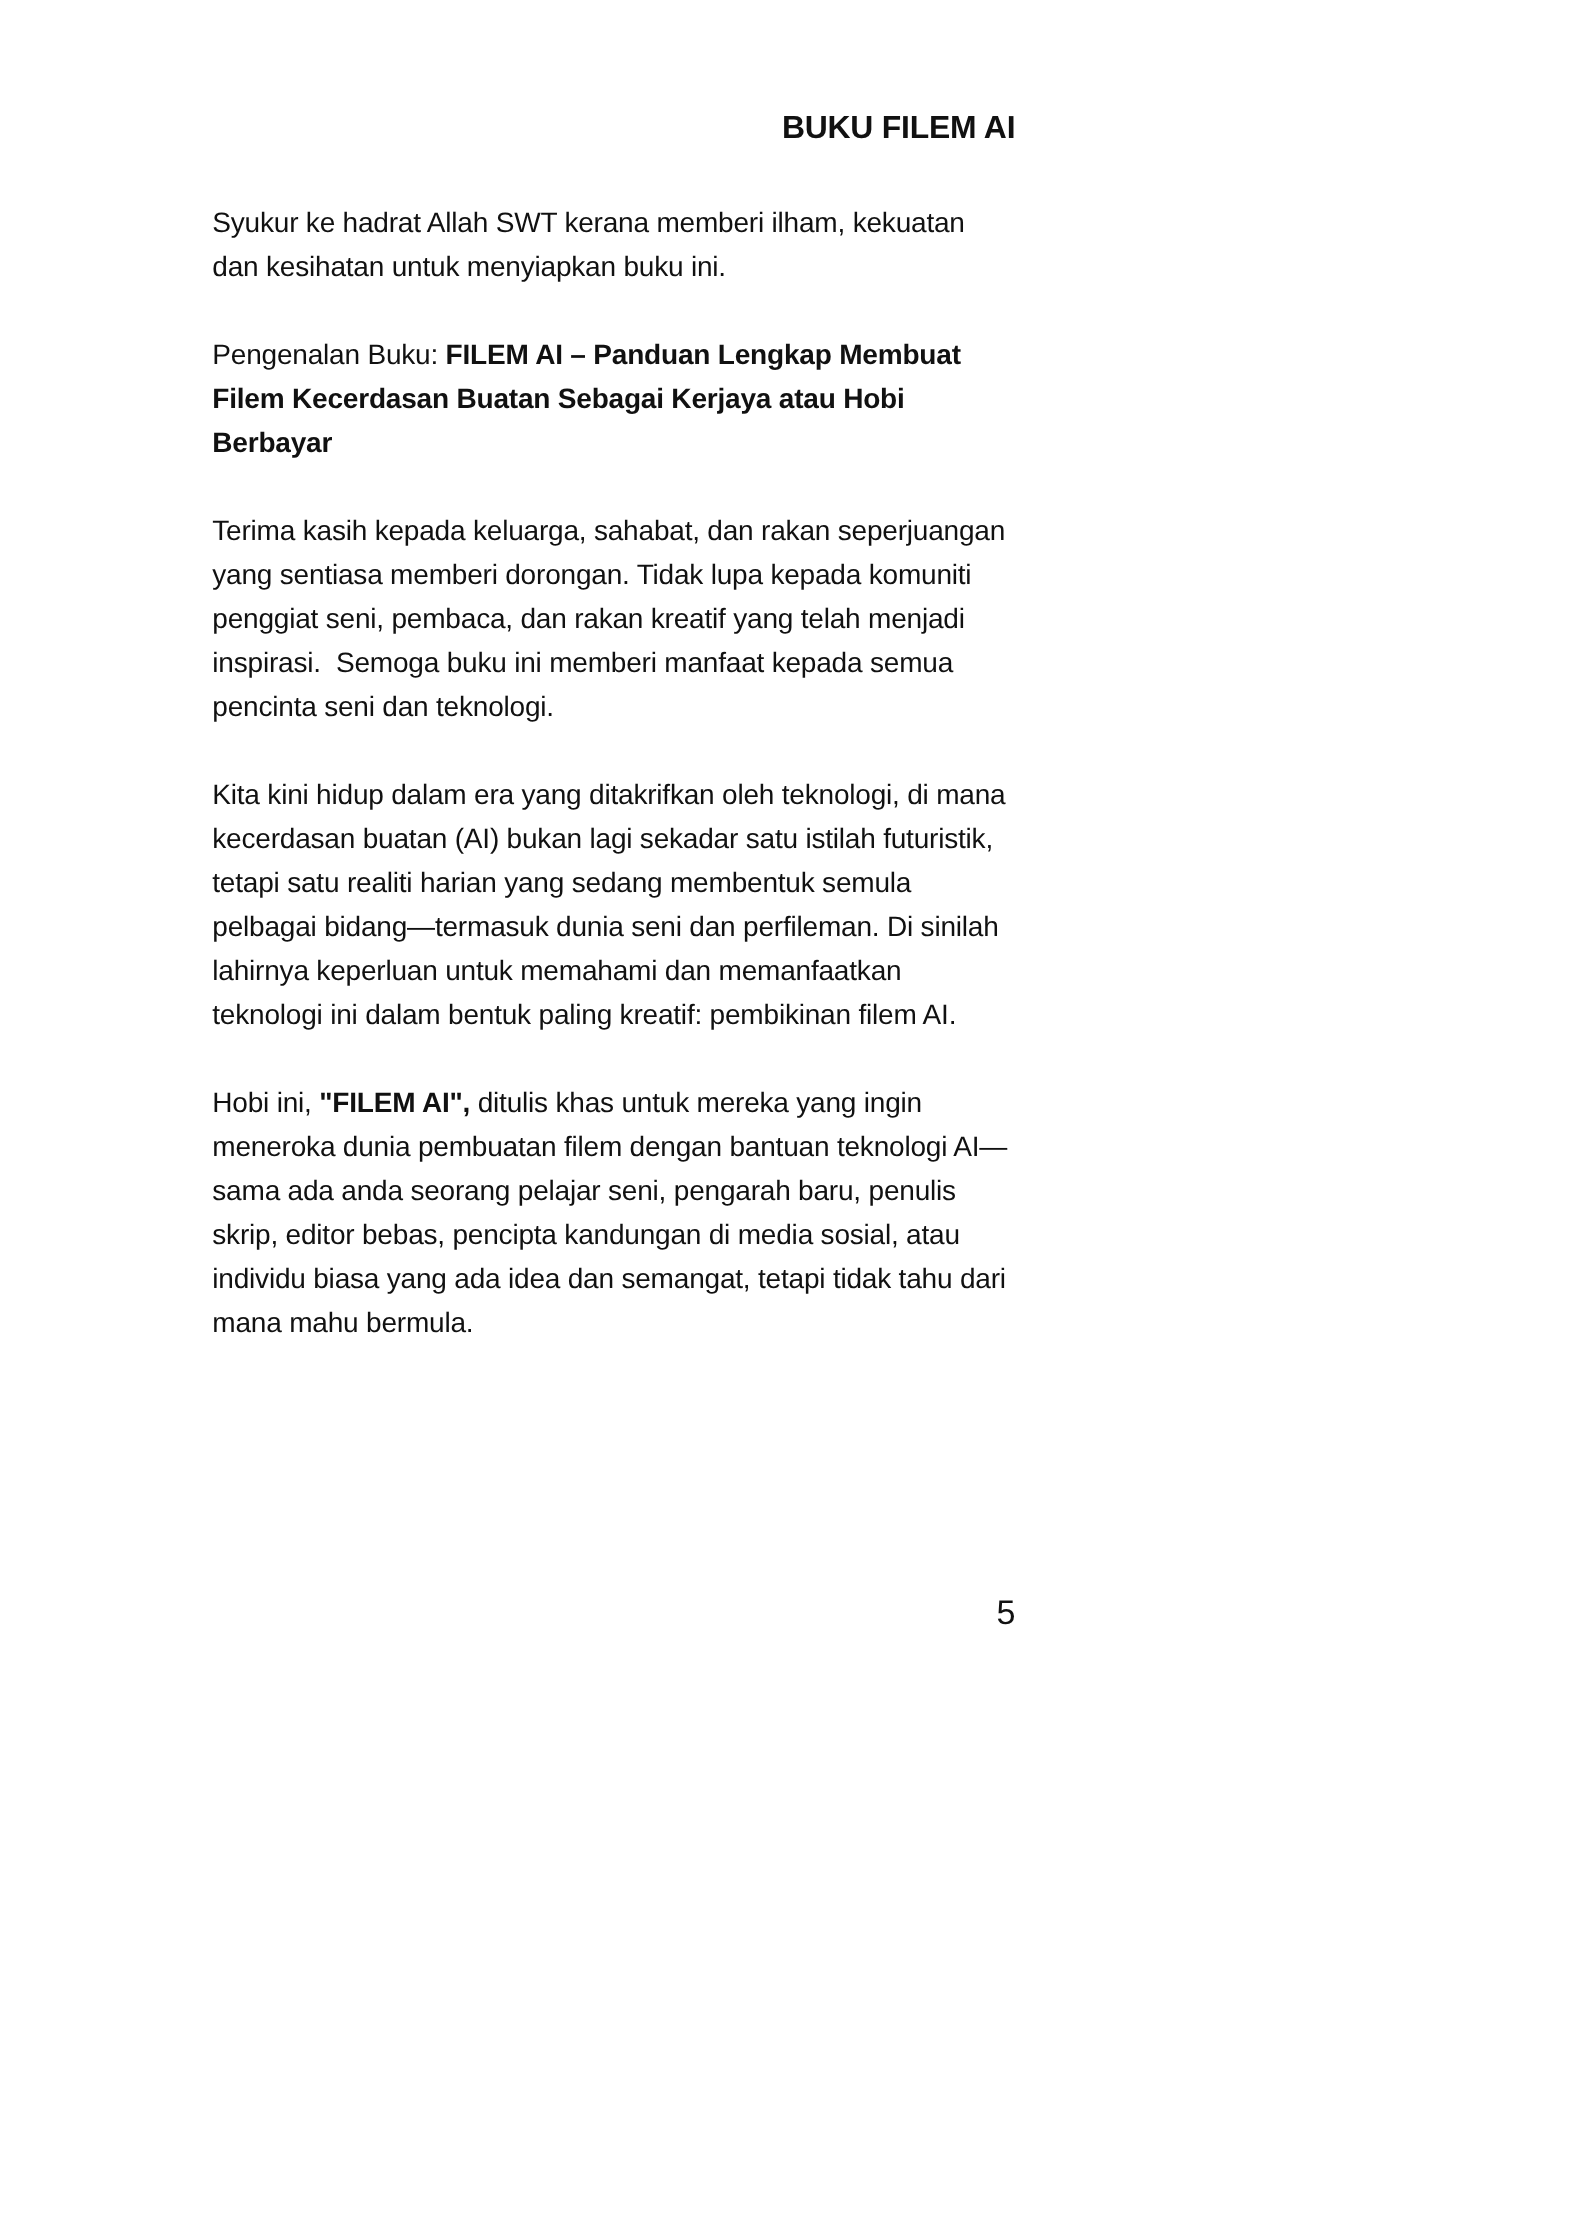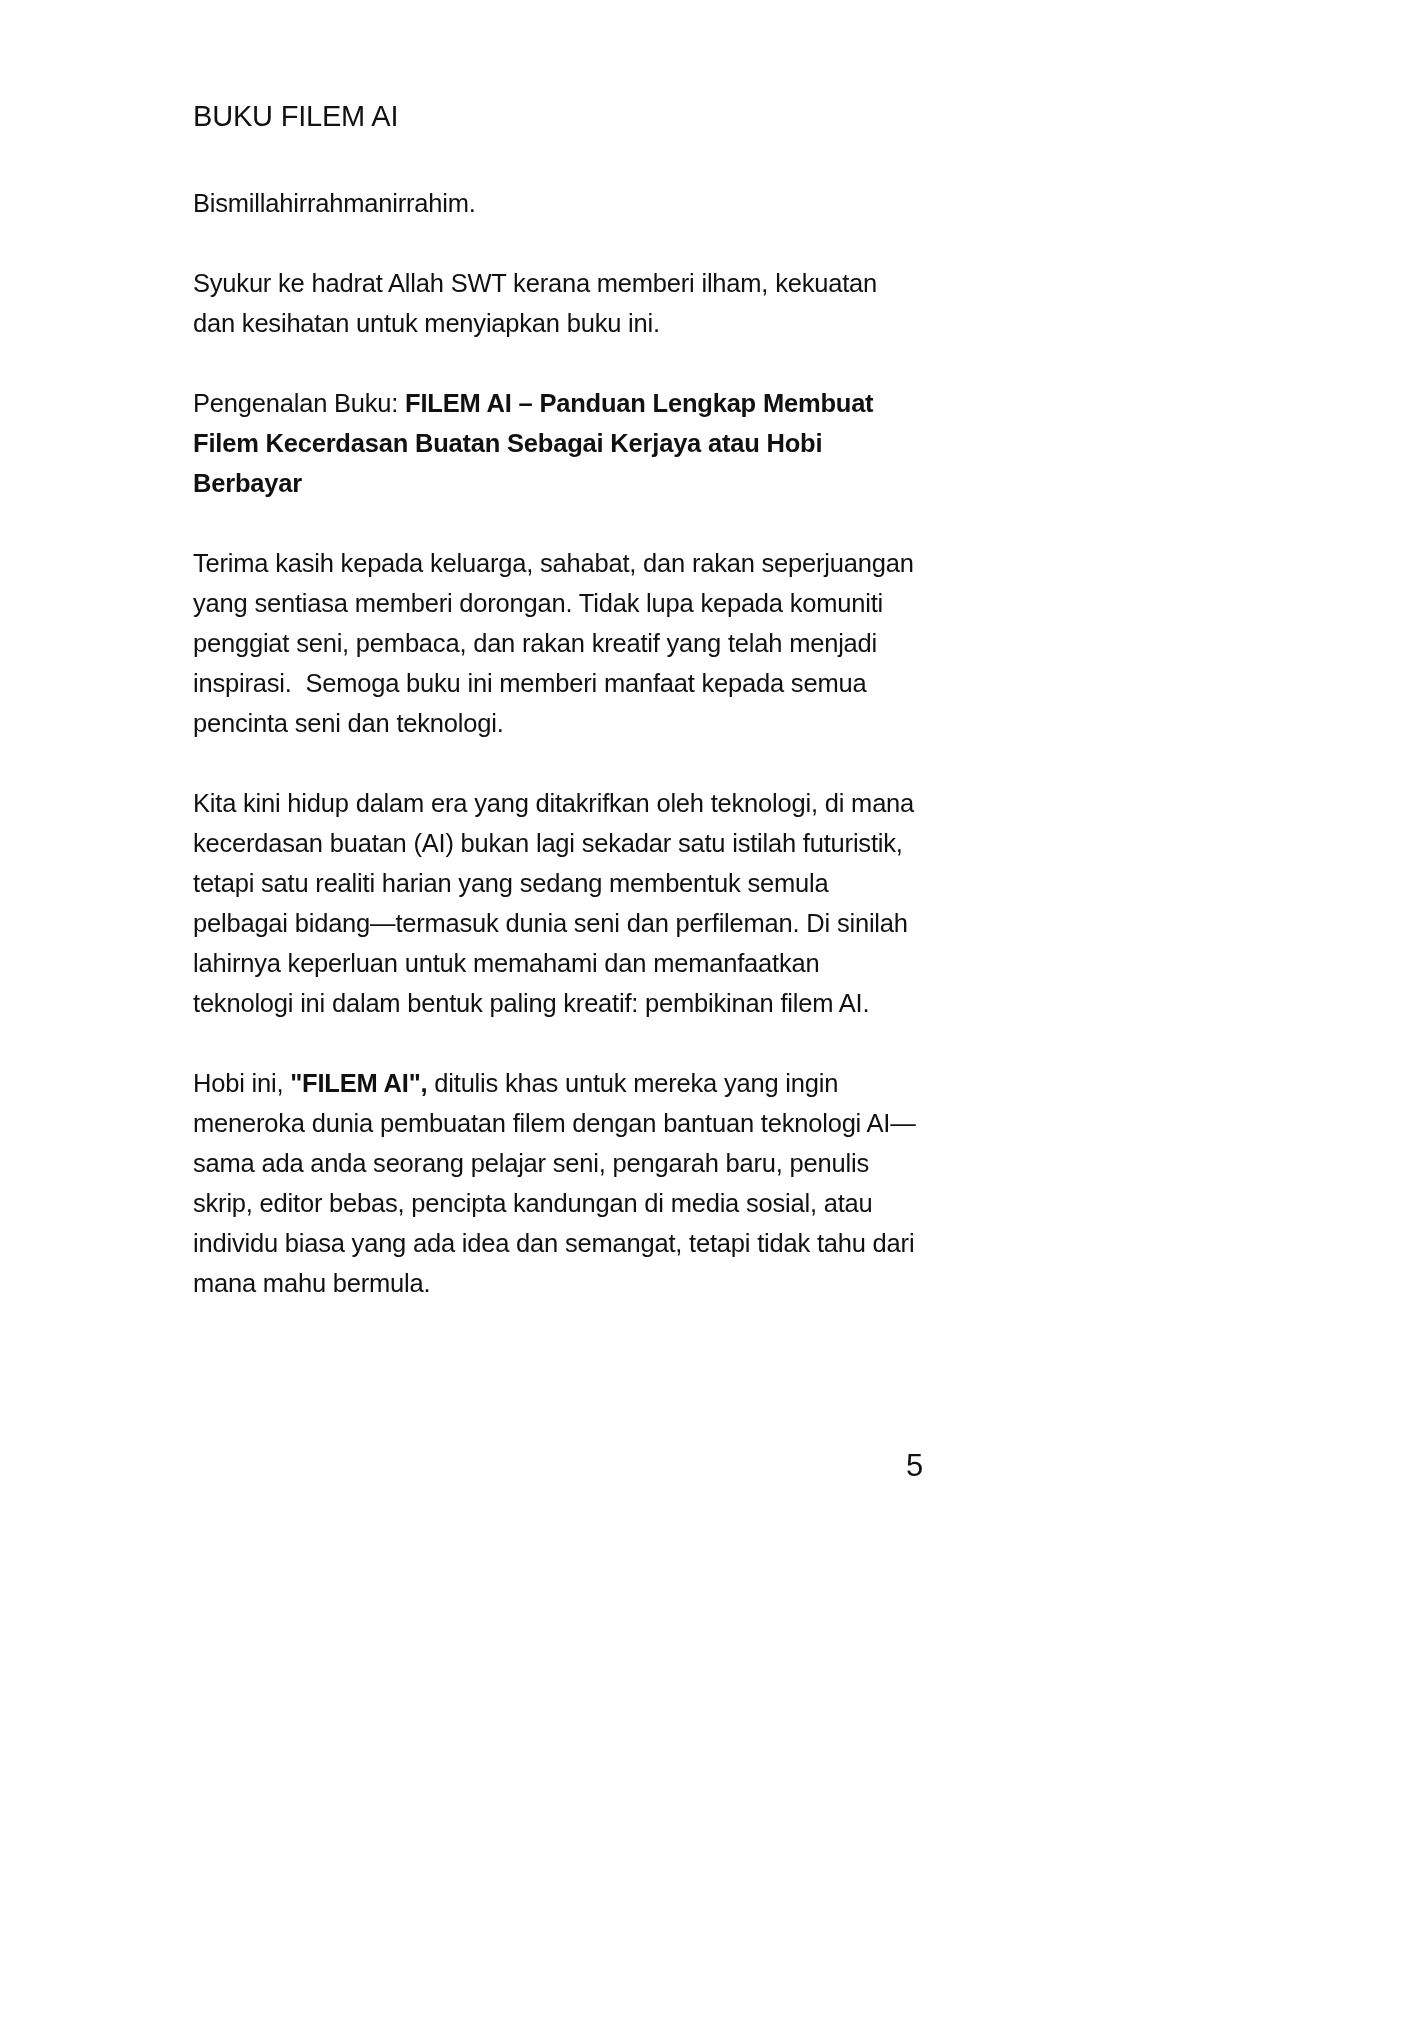--- a/index.html
+++ b/index.html
@@ -19,22 +19,22 @@
   }
   .content {
     position: absolute;
     left: 193px;
     top: 0;
     width: 730px;
     height: 2028px;
   }
   .running-header {
     margin-top: 100px;
-    text-align: left;
-    font-weight: normal;
+    text-align: right;
+    font-weight: bold;
     font-size: 29px;
     letter-spacing: -0.2px;
   }
   .chapter-title {
     margin: 94px 0 0 0;
     font-size: 46px;
     font-weight: bold;
     letter-spacing: -0.5px;
     line-height: 1.1;
   }
@@ -59,21 +59,20 @@
     letter-spacing: -0.2px;
   }
 </style>
 </head>
 <body>
 
 <div class="page">
   <div class="content">
     <div class="running-header">BUKU FILEM AI</div>
     <div class="body-text">
-        <p><span>Bismillahirrahmanirrahim.</span></p>
         <p><span>Syukur ke hadrat Allah SWT kerana memberi ilham, kekuatan dan kesihatan untuk menyiapkan buku ini.</span></p>
         <p><span>Pengenalan Buku: </span><span class="bold">FILEM AI – Panduan Lengkap Membuat Filem Kecerdasan Buatan Sebagai Kerjaya atau Hobi Berbayar</span></p>
         <p><span>Terima kasih kepada keluarga, sahabat, dan rakan seperjuangan yang sentiasa memberi dorongan. Tidak lupa kepada komuniti penggiat seni, pembaca, dan rakan kreatif yang telah menjadi inspirasi.  Semoga buku ini memberi manfaat kepada semua pencinta seni dan teknologi.</span></p>
         <p><span>Kita kini hidup dalam era yang ditakrifkan oleh teknologi, di mana kecerdasan buatan (AI) bukan lagi sekadar satu istilah futuristik, tetapi satu realiti harian yang sedang membentuk semula pelbagai bidang—termasuk dunia seni dan perfileman. Di sinilah lahirnya keperluan untuk memahami dan memanfaatkan teknologi ini dalam bentuk paling kreatif: pembikinan filem AI.</span></p>
         <p><span>Hobi ini, </span><span class="bold">"FILEM AI", </span><span>ditulis khas untuk mereka yang ingin meneroka dunia pembuatan filem dengan bantuan teknologi AI—sama ada anda seorang pelajar seni, pengarah baru, penulis skrip, editor bebas, pencipta kandungan di media sosial, atau individu biasa yang ada idea dan semangat, tetapi tidak tahu dari mana mahu bermula.</span></p>
       </div>
     <div class="page-number">5</div>
   </div>
 </div>
 

